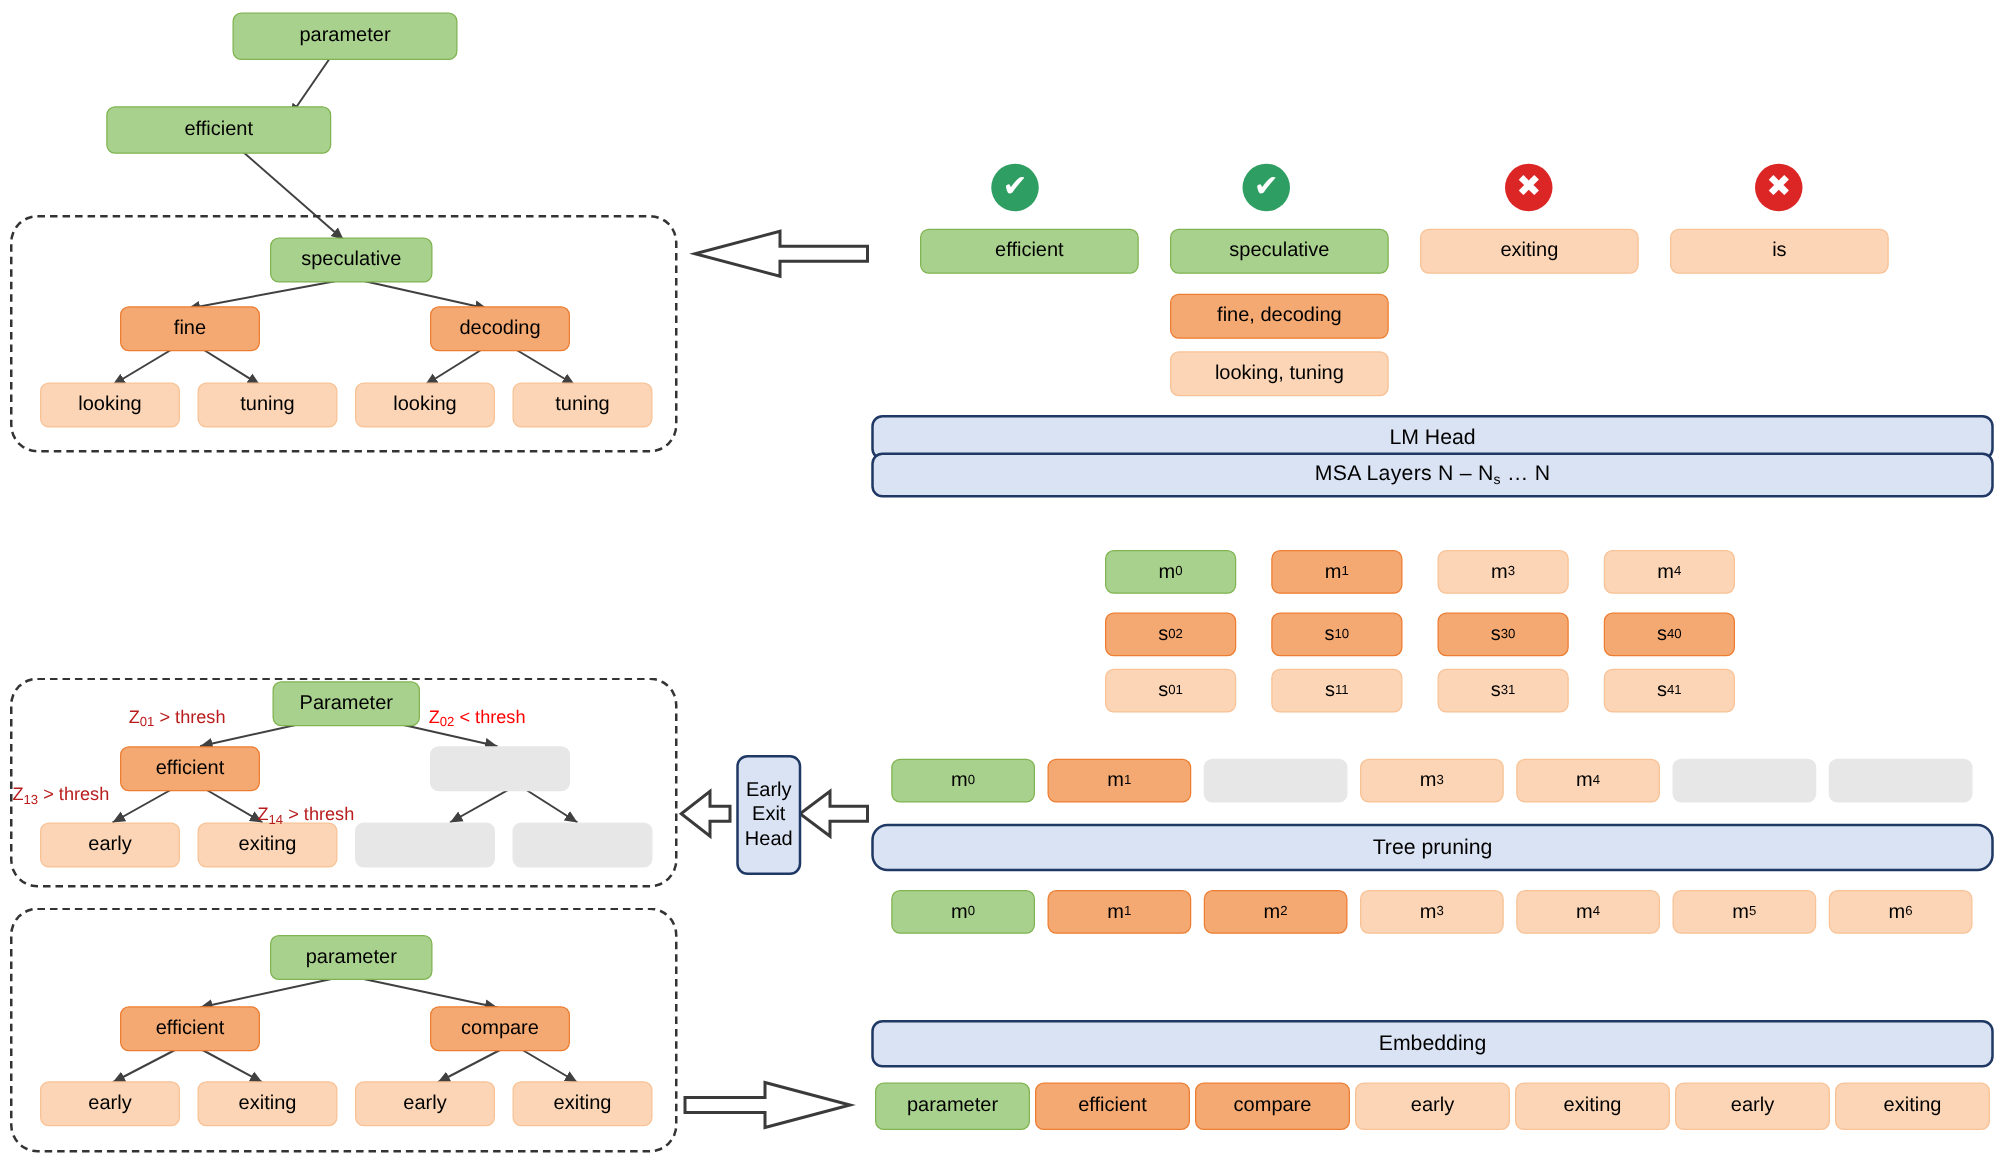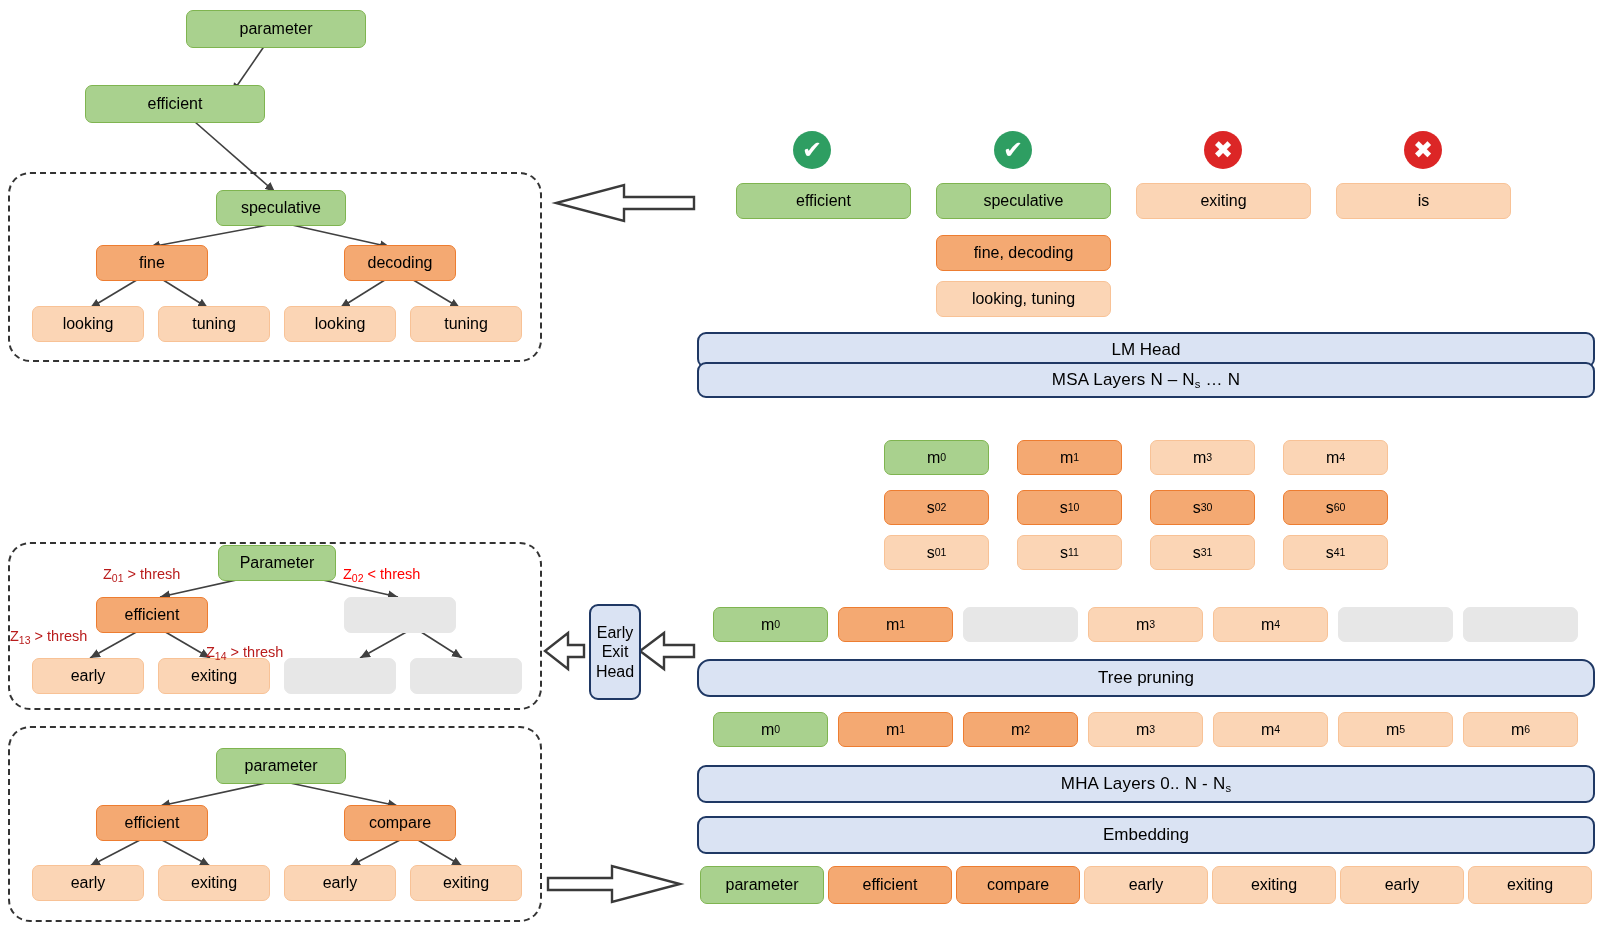--- a/index.html
+++ b/index.html
@@ -157,21 +157,21 @@
   <div class="node orange" style="left:1017px;top:490px;width:105px;height:35px;">
     <span>s</span>
       <span class="sub">10</span>
     </div>
   <div class="node orange" style="left:1150px;top:490px;width:105px;height:35px;">
     <span>s</span>
       <span class="sub">30</span>
     </div>
   <div class="node orange" style="left:1283px;top:490px;width:105px;height:35px;">
     <span>s</span>
-      <span class="sub">60</span>
+      <span class="sub">40</span>
     </div>
 
   <div class="node lightorange" style="left:884px;top:535px;width:105px;height:35px;">
     <span>s</span>
       <span class="sub">01</span>
     </div>
   <div class="node lightorange" style="left:1017px;top:535px;width:105px;height:35px;">
     <span>s</span>
       <span class="sub">11</span>
     </div>
@@ -228,23 +228,20 @@
     </div>
   <div class="node lightorange" style="left:1338px;top:712px;width:115px;height:35px;">
     <span>m</span>
       <span class="sub">5</span>
     </div>
   <div class="node lightorange" style="left:1463px;top:712px;width:115px;height:35px;">
     <span>m</span>
       <span class="sub">6</span>
     </div>
 
-  <div class="bluebar" style="left:697px;top:765px;width:898px;height:38px;">
-    <span class="supline"><span>MHA Layers 0.. N - N</span><span class="sub">s</span></span>
-  </div>
 
   <div class="bluebar" style="left:697px;top:816px;width:898px;height:38px;">Embedding</div>
 
   <div class="node green" style="left:700px;top:866px;width:124px;height:38px;">parameter</div>
   <div class="node orange" style="left:828px;top:866px;width:124px;height:38px;">efficient</div>
   <div class="node orange" style="left:956px;top:866px;width:124px;height:38px;">compare</div>
   <div class="node lightorange" style="left:1084px;top:866px;width:124px;height:38px;">early</div>
   <div class="node lightorange" style="left:1212px;top:866px;width:124px;height:38px;">exiting</div>
   <div class="node lightorange" style="left:1340px;top:866px;width:124px;height:38px;">early</div>
   <div class="node lightorange" style="left:1468px;top:866px;width:124px;height:38px;">exiting</div>

